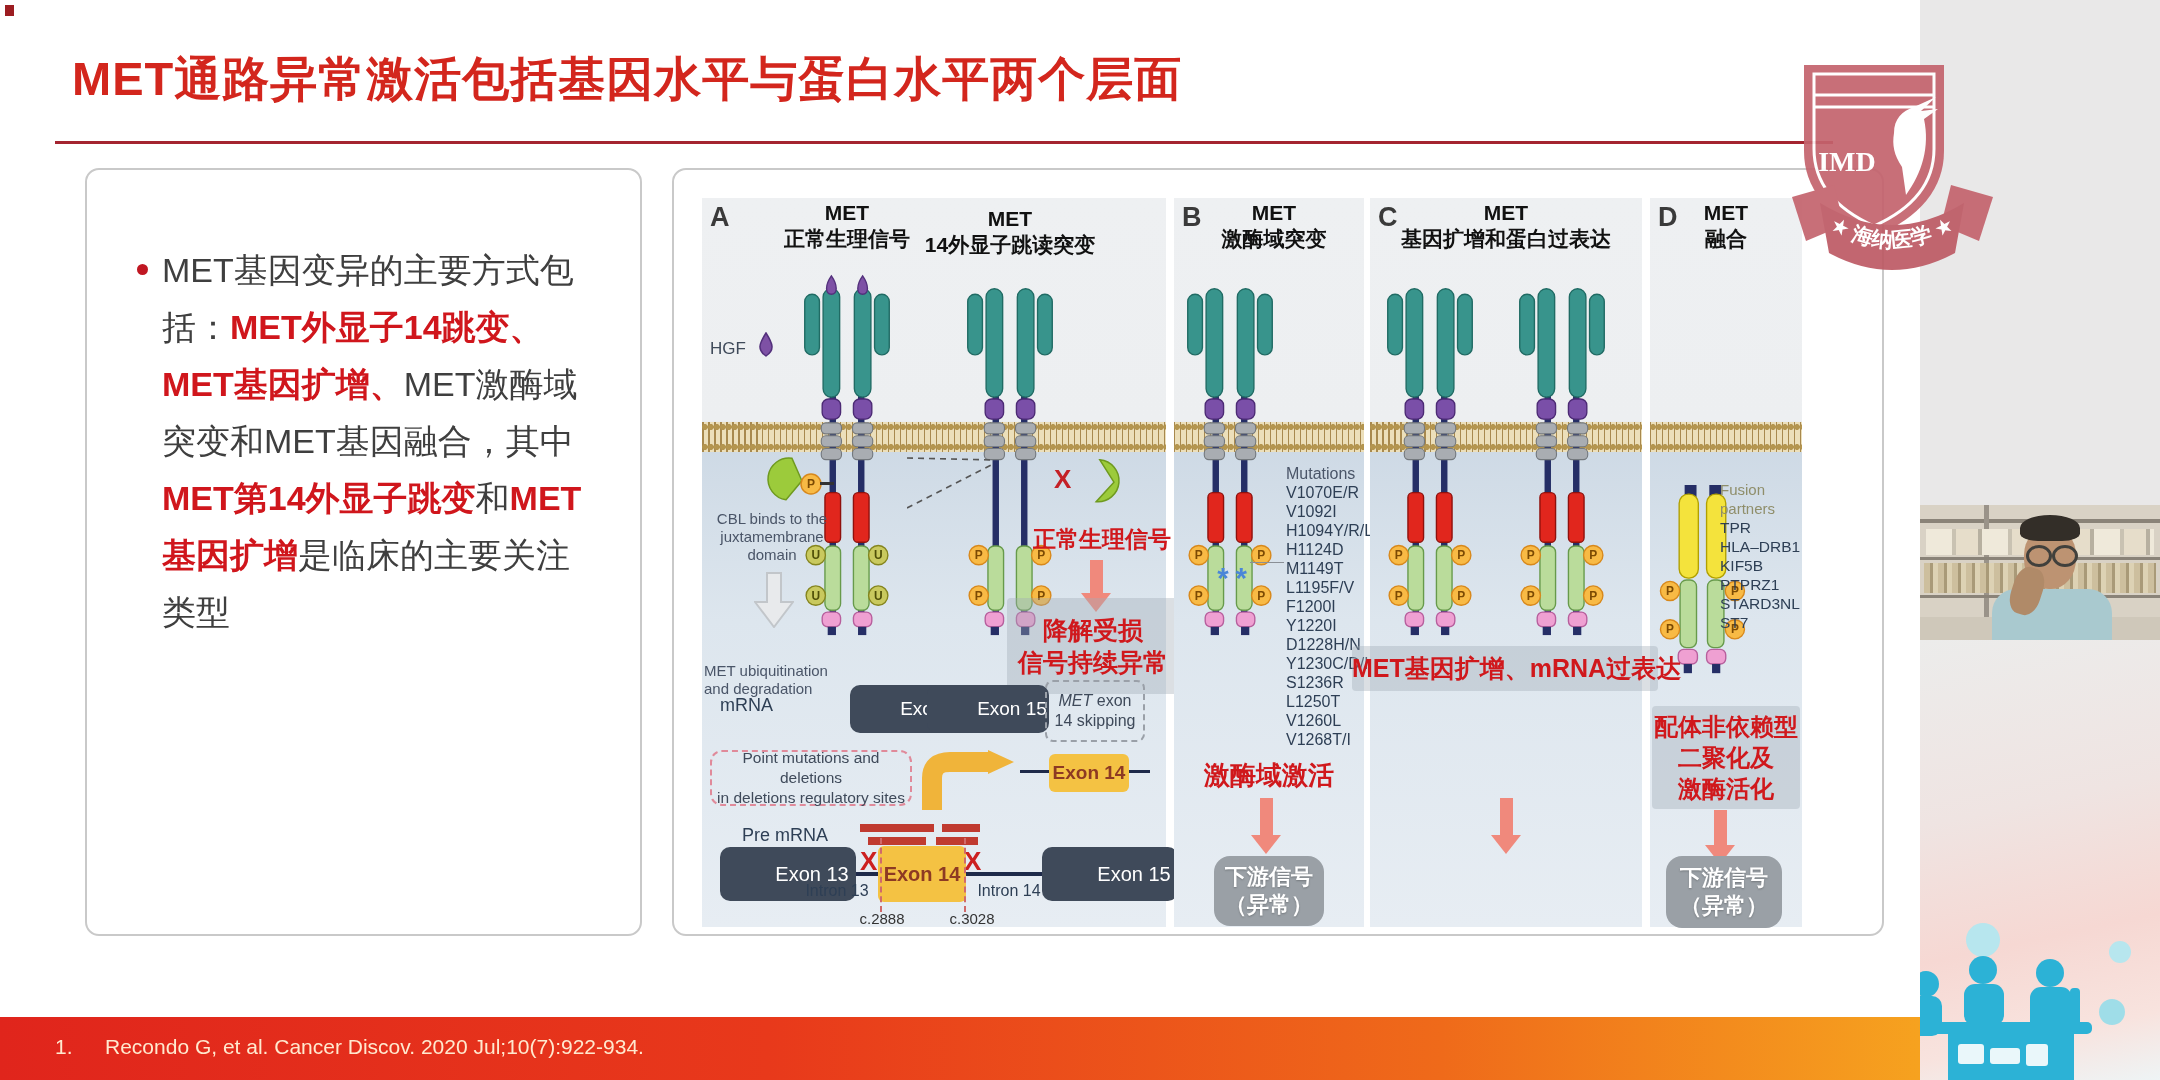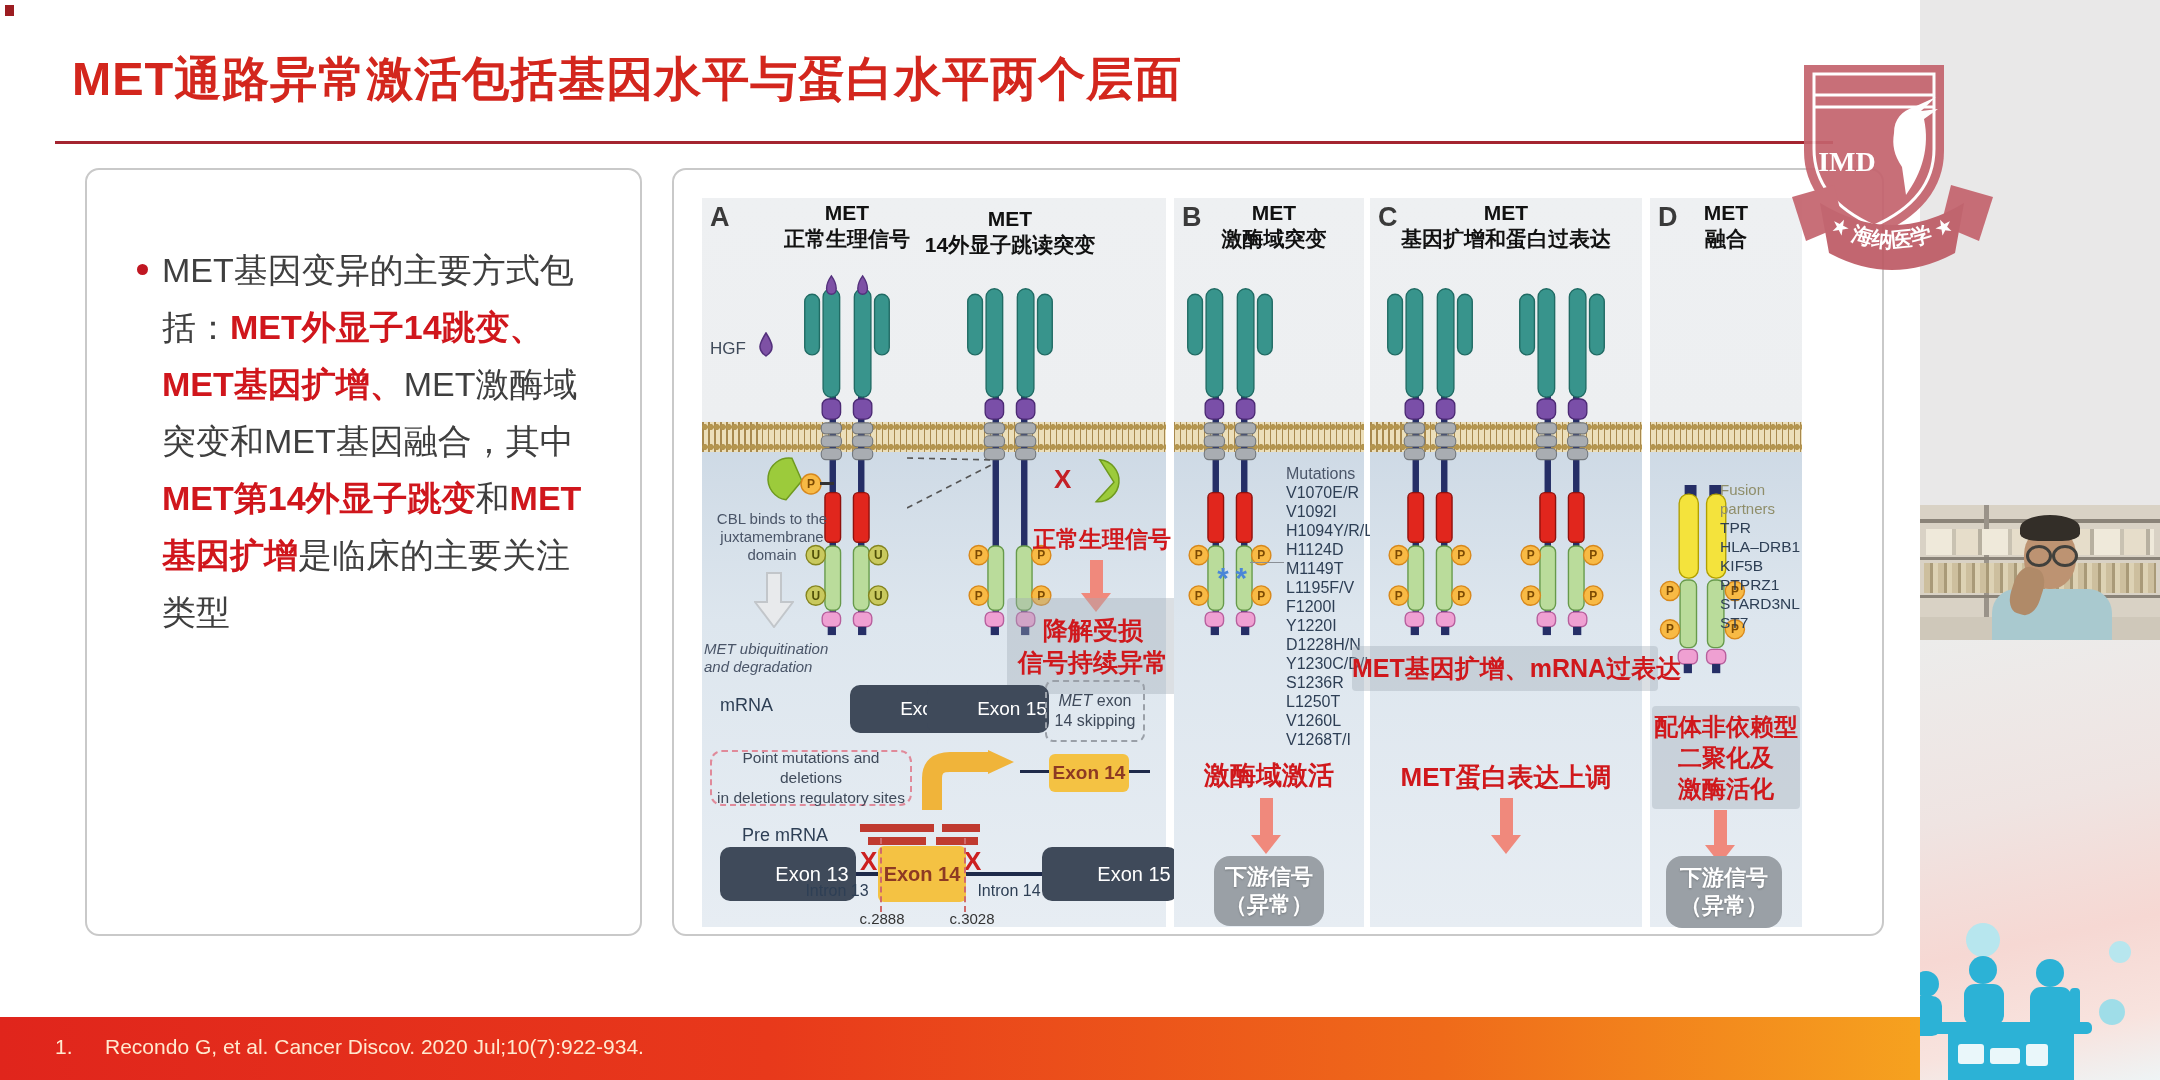--- a/index.html
+++ b/index.html
@@ -189,21 +189,21 @@
             <rect x="56" y="26" width="14" height="3" fill="#333"></rect>
           </svg>
           <div class="smalltxt" style="left:0px;top:312px;width:140px;">
             <div>CBL binds to the</div>
               <div>juxtamembrane</div>
               <div>domain</div>
           </div>
           <svg style="position:absolute;left:52px;top:374px;" width="40" height="56" viewBox="0 0 40 56">
             <polygon points="13,1 27,1 27,30 39,30 20,55 1,30 13,30" fill="#e8eaec" stroke="#c2c6ca" stroke-width="2"></polygon>
           </svg>
-          <div class="smalltxt" style="left:0px;top:442px;width:150px;text-align:left;padding-left:2px;font-style:italic;">
+          <div class="smalltxt" style="left:0px;top:464px;width:150px;text-align:left;padding-left:2px;">
             <div>MET ubiquitination</div>
               <div>and degradation</div>
           </div>
 
           <svg style="position:absolute;left:205px;top:256px;" width="92" height="64" viewBox="0 0 92 64">
             <line x1="0" y1="4" x2="86" y2="6" stroke="#555" stroke-width="1.6" stroke-dasharray="6,5"></line>
             <line x1="0" y1="54" x2="86" y2="10" stroke="#555" stroke-width="1.6" stroke-dasharray="6,5"></line>
           </svg>
 
           <div class="xmark" style="left:352px;top:266px;color:#c42026;">X</div>
@@ -409,21 +409,20 @@
                 <text x="14" y="338.5" font-size="13" font-weight="bold" fill="#7c4a03" text-anchor="middle">P</text>
                 <circle cx="82" cy="334" r="10.5" fill="#f8ba45" stroke="#d8881b" stroke-width="1.5"></circle>
                 <text x="82" y="338.5" font-size="13" font-weight="bold" fill="#7c4a03" text-anchor="middle">P</text>
                 <rect x="21" y="352" width="20" height="16" rx="6" fill="#efa0d2" stroke="#b75f9d" stroke-width="1.5"></rect>
                 <rect x="55" y="352" width="20" height="16" rx="6" fill="#efa0d2" stroke="#b75f9d" stroke-width="1.5"></rect>
                 <rect x="27" y="368" width="9" height="9" fill="#252e66"></rect>
                 <rect x="60" y="368" width="9" height="9" fill="#252e66"></rect>
               </svg>
             </div>
           <div class="redtxt band" style="left:-18px;top:448px;width:306px;font-size:25px;padding:6px 0;z-index:4;white-space:nowrap;">MET基因扩增、mRNA过表达</div>
-          <div class="redtxt" style="left:0px;top:562px;width:272px;font-size:26px;">MET蛋白表达上调</div>
           <div class="arr" style="left:130px;top:600px;height:38px;"></div>
         </div>
 
         <div class="panel" style="left:948px;width:152px;">
           <div class="mem"></div>
           <div class="plabel" style="left:8px;top:4px;">D</div>
           <div class="hdr" style="left:26px;top:2px;width:100px;">
             <div>MET</div>
               <div>融合</div>
           </div>

